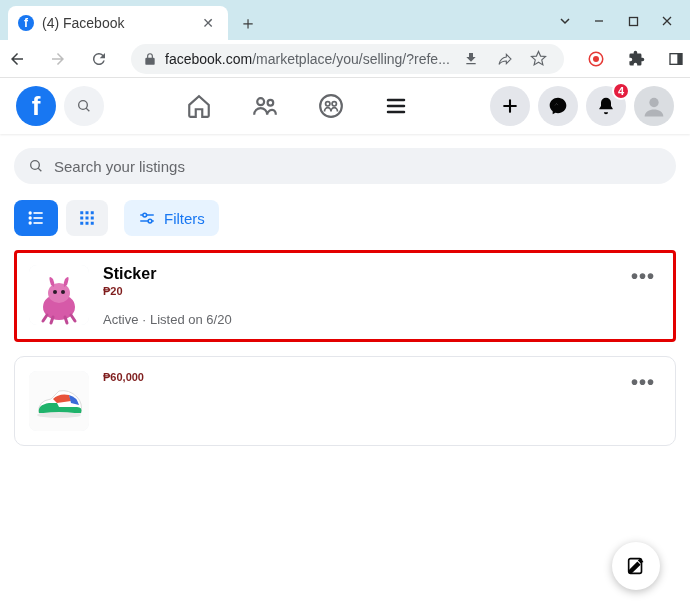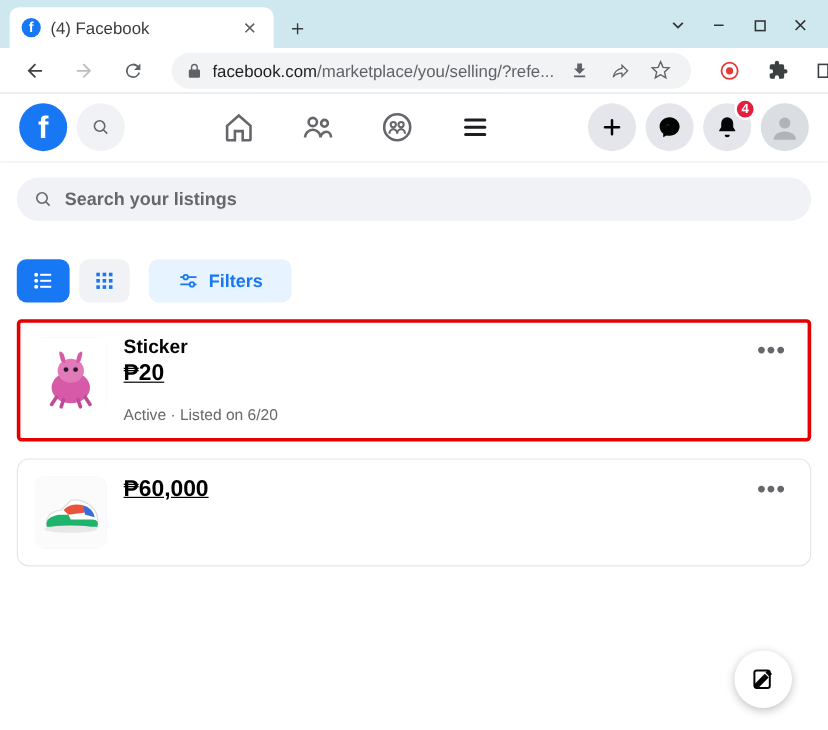--- a/index.html
+++ b/index.html
@@ -8,21 +8,21 @@
   
   .browser-top { background: #cfe8ef; height: 40px; display: flex; align-items: flex-end; }
   .tab { background: #fff; height: 34px; margin-left: 8px; border-radius: 8px 8px 0 0; display: flex; align-items: center; padding: 0 10px; min-width: 220px; gap: 8px; }
   .tab-favicon { width: 16px; height: 16px; background:#1877f2; border-radius:50%; display:flex; align-items:center; justify-content:center; color:#fff; font-weight:bold; font-size:12px;}
   .tab-title { font-size: 14px; color:#3c3c3c; flex:1; white-space:nowrap; overflow:hidden; text-overflow:ellipsis;}
   .tab-close { font-size: 14px; color:#5f6368; padding: 0 4px; cursor:pointer;}
   .new-tab { width: 28px; height: 28px; display:flex; align-items:center; justify-content:center; color:#3c3c3c; font-size:18px; margin-left:6px; margin-bottom:3px;}
   .win-controls { margin-left:auto; display:flex; gap: 4px; padding-right: 8px; padding-bottom:8px;}
   .win-btn { width: 30px; height: 22px; display:flex; align-items:center; justify-content:center; color:#333;}
 
-  .toolbar { height: 38px; background:#fff; border-bottom:1px solid #e4e4e4; display:flex; align-items:center; padding: 0 20px; gap: 23px;}
+  .toolbar { height: 38px; background:#fff; border-bottom:1px solid #e4e4e4; display:flex; align-items:center; padding: 0 8px; gap: 23px;}
   .nav-icon { width:28px; height:28px; display:flex;align-items:center;justify-content:center; color:#5f6368; border-radius:50%;}
   .nav-icon.disabled { color:#bdbdbd;}
   .addr { flex:1; background:#f1f3f4; border-radius:20px; height:30px; display:flex; align-items:center; padding:0 12px; gap:8px; color:#5f6368; font-size:14px;}
   .addr-text { flex:1; white-space:nowrap; overflow:hidden; text-overflow:ellipsis; color:#202124;}
   .addr-text .domain { color:#202124;}
   .addr-text .path { color:#5f6368;}
   .tb-icon { width:26px; height:26px; display:flex;align-items:center;justify-content:center; color:#5f6368;}
   .avatar-small { width:24px; height:24px; border-radius:50%; background:#1a73e8; color:#fff; display:flex; align-items:center; justify-content:center; font-size:13px; font-weight:500;}
   .target-icon { color:#e53935; }
 
@@ -34,33 +34,33 @@
   .fb-center .ci { color:#65676b; display:flex;align-items:center;justify-content:center;}
   .fb-right { display:flex; gap:8px; align-items:center;}
   .fb-circle { width:40px; height:40px; border-radius:50%; background:#e4e6eb; display:flex;align-items:center;justify-content:center; color:#050505; position:relative;}
   .fb-circle.avatar { background:#dadde1;}
   .badge { position:absolute; top:-4px; right:-4px; background:#e41e3f; color:#fff; font-size:11px; font-weight:600; border-radius:10px; min-width:18px; height:18px; display:flex;align-items:center;justify-content:center; padding:0 4px; border:2px solid #fff;}
 
   
   .page { padding: 14px 14px 0 14px; }
   .page-title { font-size:23px; font-weight:700; color:#050505; display:flex; align-items:center; gap:6px; margin-bottom:18px;}
   .page-title .chev { width:18px; height:18px; border:1.5px solid #606770; border-radius:50%; display:flex;align-items:center;justify-content:center;}
-  .search-bar { background:#f0f2f5; border-radius:22px; height:36px; display:flex; align-items:center; padding:0 14px; gap:10px; color:#65676b; font-size:15px; margin-bottom:32px;font-weight:bold;}
+  .search-bar { background:#f0f2f5; border-radius:22px; height:36px; display:flex; align-items:center; padding:0 14px; gap:10px; color:#65676b; font-size:15px; margin-bottom:16px;}
   .view-row { display:flex; gap:8px; margin-bottom:14px;}
   .view-btn { height:36px; border-radius:8px; display:flex;align-items:center;justify-content:center; padding:0 12px;}
   .view-btn.active { background:#1877f2; color:#fff;}
   .view-btn.secondary { background:#f0f2f5; color:#1877f2;}
-  .filters-btn { background:#e7f3ff; color:#1877f2; height:36px; border-radius:8px; display:flex;align-items:center; padding:0 24px; gap:8px; font-weight:700; font-size:15px; margin-left:8px;}
+  .filters-btn { background:#e7f3ff; color:#1877f2; height:36px; border-radius:8px; display:flex;align-items:center; padding:0 14px; gap:8px; font-weight:400; font-size:15px; margin-left:8px;}
 
   .listing { border:1px solid #e4e6eb; border-radius:10px; padding:14px; display:flex; align-items:flex-start; gap:14px; margin-bottom:14px; position:relative;}
   .listing.highlight { border:3px solid #e30000; border-radius:4px; padding:12px;}
   .thumb { width:60px; height:60px; border-radius:8px; background:#f0f2f5; display:flex;align-items:center;justify-content:center; overflow:hidden;}
   .listing-info { flex:1;}
   .l-title { font-size:16px; font-weight:700; color:#050505; margin-bottom:2px;}
-  .l-price { font-size:19px; font-weight:600; color:#000000; margin-bottom:2px;text-decoration:underline;}
+  .l-price { font-size:11px; font-weight:600; color:#7f1d1d; margin-bottom:2px;}
   .l-status { font-size:13px; color:#65676b;margin-top:15px;}
   .more-dots { color:#65676b; font-size:20px; padding:0 6px; letter-spacing:1px; font-weight:bold;}
 
   
   .fab { position:absolute; right:30px; bottom:18px; width:48px; height:48px; background:#fff; border-radius:50%; box-shadow:0 2px 8px rgba(0,0,0,0.25); display:flex;align-items:center;justify-content:center; color:#050505;}
 
   svg { display:block; }
 </style>
 </head>
 <body>

